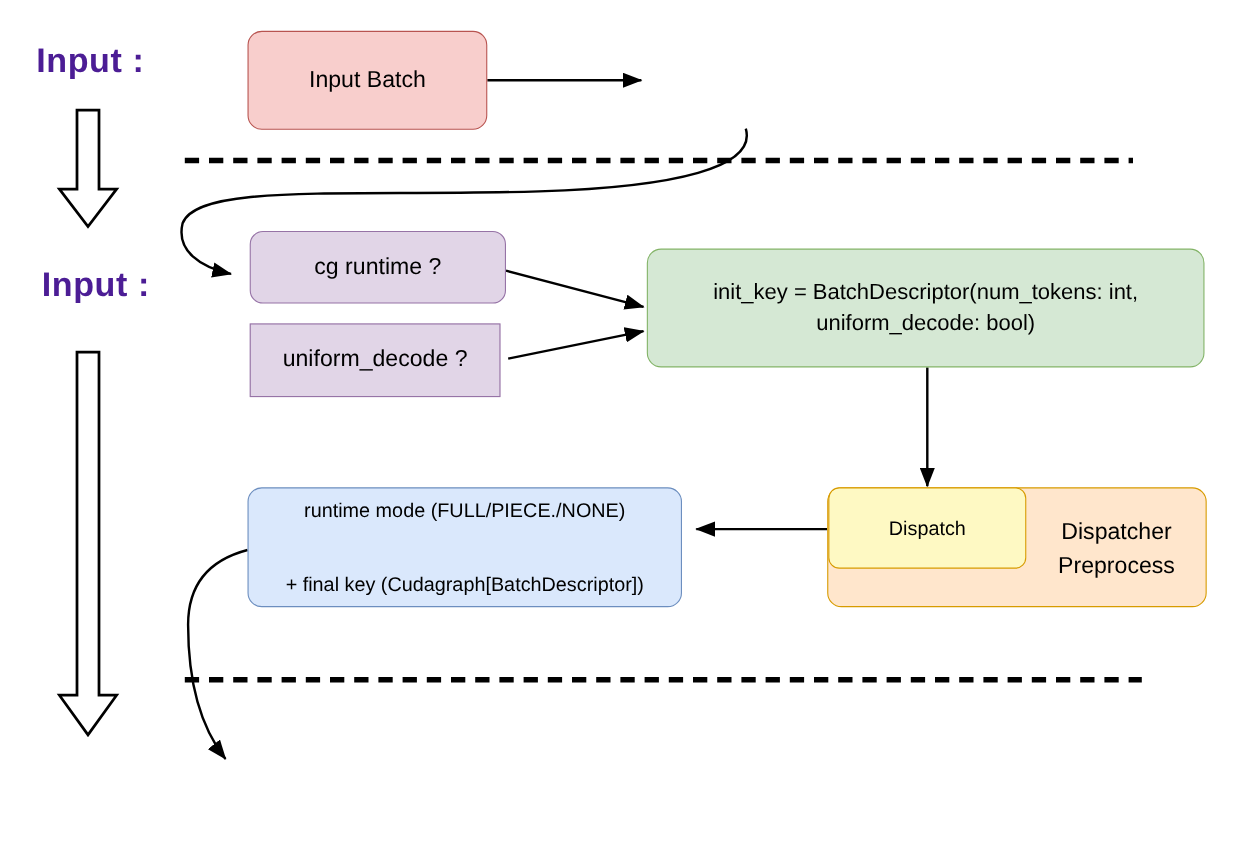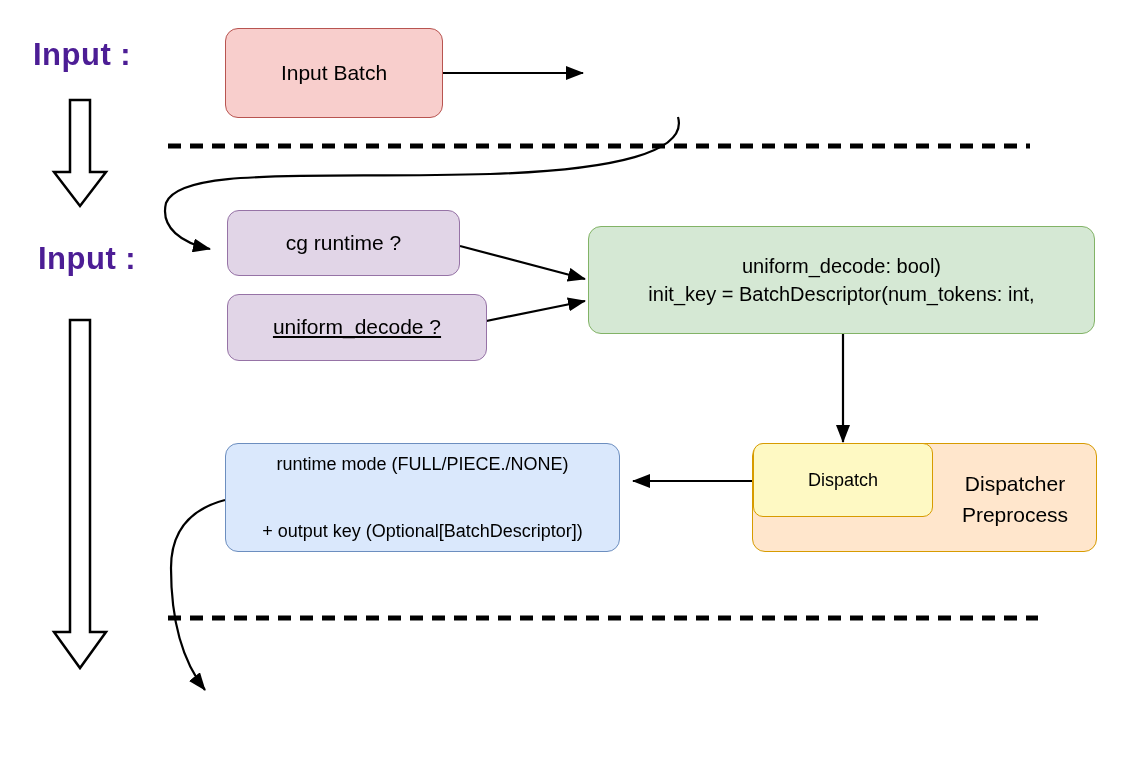--- a/index.html
+++ b/index.html
@@ -31,21 +31,21 @@
     justify-content:center;
     text-align:center;
     color:#000000;
     font-size:21px;
     line-height:1.35;
   }
   .node .txt{white-space:nowrap;}
   .node-input-batch   {left:225px;top:28px;width:218px;height:90px;}
   .node-preprocess    {left:585px;top:28px;width:187px;height:89px;}
   .node-cg-padding    {left:227px;top:210px;width:233px;height:66px;border-radius:12px;}
-  .node-uniform-decode{left:227px;top:294px;width:260px;height:67px;border-radius:12px;text-decoration:underline;}
+  .node-uniform-decode{left:227px;top:294px;width:228px;height:67px;border-radius:0;}
   .node-init-key      {left:588px;top:226px;width:507px;height:108px;font-size:20px;line-height:1.4;}
   .node-cuda-outer    {left:752px;top:443px;width:345px;height:109px;}
   .node-dispatch      {left:753px;top:443px;width:180px;height:74px;border-radius:10px;font-size:18px;}
   .cuda-text{
     position:absolute;left:933px;top:468px;width:164px;
     text-align:center;font-size:21px;line-height:31px;color:#000;
   }
   .node-runtime       {left:225px;top:443px;width:395px;height:109px;font-size:18px;line-height:1.45;gap:40px;}
   .node-code          {left:212px;top:645px;width:603px;height:108px;
     align-items:flex-start;justify-content:center;text-align:left;
@@ -91,34 +91,34 @@
 
   <div class="node node-cg-padding" style="background-color: rgb(225, 213, 231); border-color: rgb(150, 115, 166);">
     <span class="txt">cg runtime ?</span>
   </div>
 
   <div class="node node-uniform-decode" style="background-color: rgb(225, 213, 231); border-color: rgb(150, 115, 166);">
     <span class="txt">uniform_decode ?</span>
   </div>
 
   <div class="node node-init-key" style="background-color: rgb(213, 232, 212); border-color: rgb(130, 179, 102);">
+    <span class="txt">init_key = BatchDescriptor(num_tokens: int,</span>
     <span class="txt">uniform_decode: bool)</span>
-    <span class="txt">init_key = BatchDescriptor(num_tokens: int,</span>
   </div>
 
   <div class="node node-cuda-outer" style="background-color: rgb(255, 230, 204); border-color: rgb(215, 155, 0);">
   </div>
   <div class="cuda-text">
     <div>Dispatcher</div>
     <div>Preprocess</div>
   </div>
 
   <div class="node node-dispatch" style="background-color: #fef9c3; border-color: rgb(215, 155, 0);">
     <span class="txt">Dispatch</span>
   </div>
 
   <div class="node node-runtime" style="background-color: rgb(218, 232, 252); border-color: rgb(108, 142, 191);">
     <span class="txt">runtime mode (FULL/PIECE./NONE)</span>
-    <span class="txt">+ output key (Optional[BatchDescriptor])</span>
+    <span class="txt">+ final key (Cudagraph[BatchDescriptor])</span>
   </div>
 
 
 </div>
 
 </body></html>

